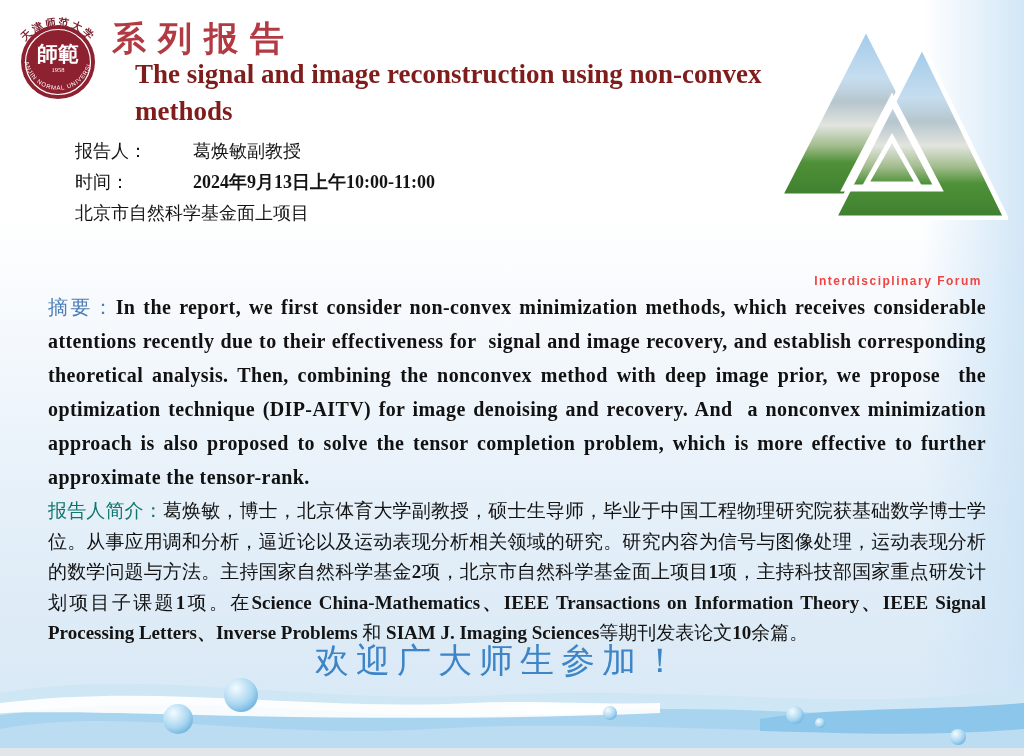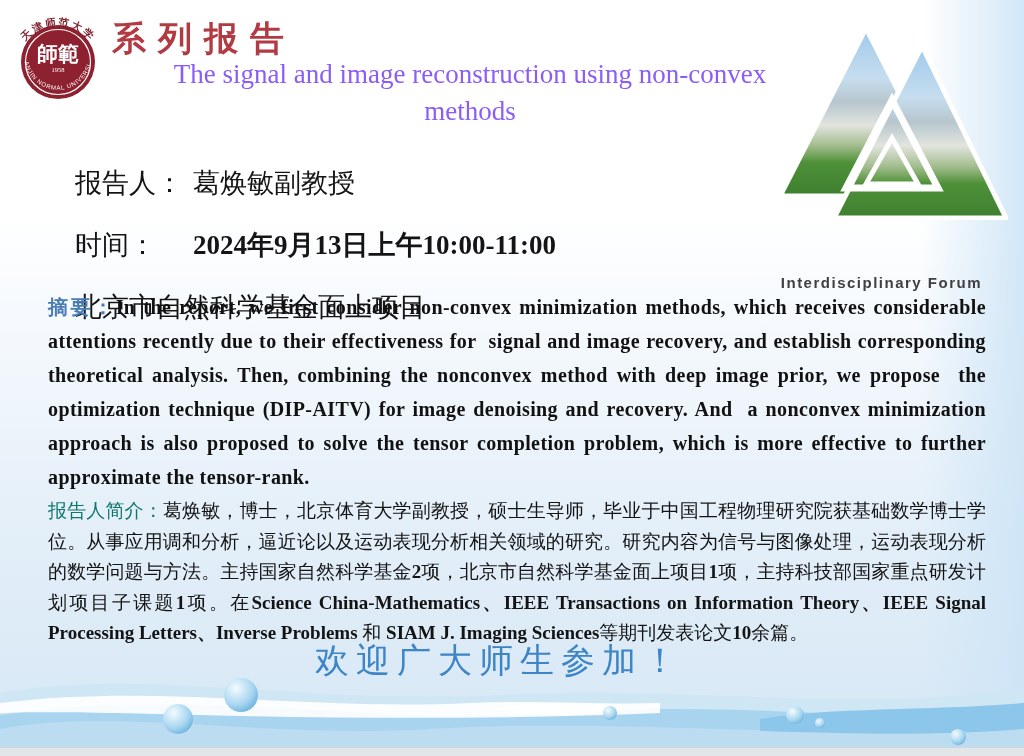--- a/index.html
+++ b/index.html
@@ -15,47 +15,47 @@
 
   
   .seal-wrap { position:absolute; left:8px; top:6px; width:100px; height:100px; }
   .series-title {
     position:absolute; left:112px; top:16px;
     font-size:34px; font-weight:bold; color:#b23b43;
     letter-spacing:12px; font-family:Liberation Sans, sans-serif;
   }
   .main-title {
     position:absolute; left:135px; top:56px; width:670px;
-    text-align:center; font-size:27px; font-weight:normal; color:#8b5cf6;
+    text-align:left; font-size:27px; font-weight:bold; color:#7f1d1d;
     line-height:37px; font-family:"Liberation Serif", serif;
   }
 
   
   .tri-logo { position:absolute; left:770px; top:26px; width:238px; height:194px; }
 
   
   .info-list { position:absolute; left:75px; top:139px; }
-  .info-row { display:flex; height:31px; align-items:flex-end; font-size:27px; color:#141414;margin-top:31px; }
+  .info-row { display:flex; height:31px; align-items:flex-start; font-size:18px; color:#141414; }
   .info-label { width:118px; }
   .info-value .seg-bold { font-weight:bold; }
 
   
   .forum {
     position:absolute; right:42px; top:274px;
     font-family:"Liberation Sans", sans-serif;
-    font-size:15px; font-weight:600; color:#404040; letter-spacing:1.5px;
+    font-size:12px; font-weight:600; color:#ef4444; letter-spacing:1.5px;
   }
 
   
   .abstract {
     position:absolute; left:48px; top:290px; width:938px;
     font-size:20px; line-height:34px; text-align:justify;
     white-space:pre-wrap; color:#111;
   }
-  .abstract .seg-label { color:#4a7cb5; font-weight:bold; }
+  .abstract .seg-label { color:#4a7cb5; font-weight:normal; }
   .abstract .seg-bold { font-weight:bold; letter-spacing:0.4px; }
 
   
   .bio {
     position:absolute; left:48px; top:496px; width:938px;
     font-size:19px; line-height:30.5px; text-align:justify; color:#141414;
   }
   .bio .seg-label { color:#0f766e; }
   .bio .seg-bold { font-weight:bold; }
 

